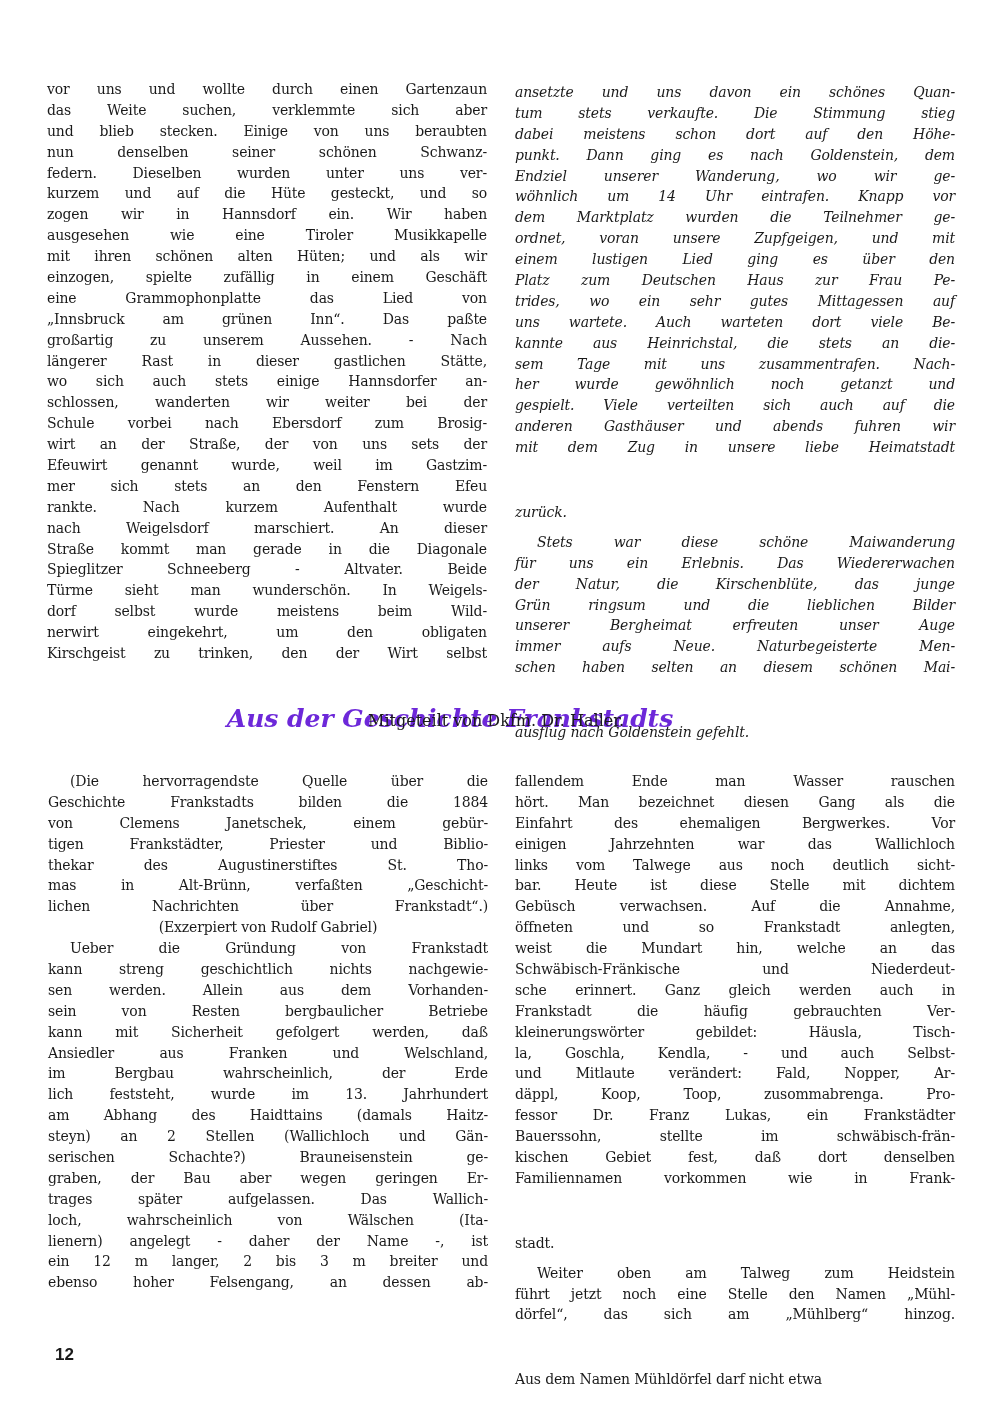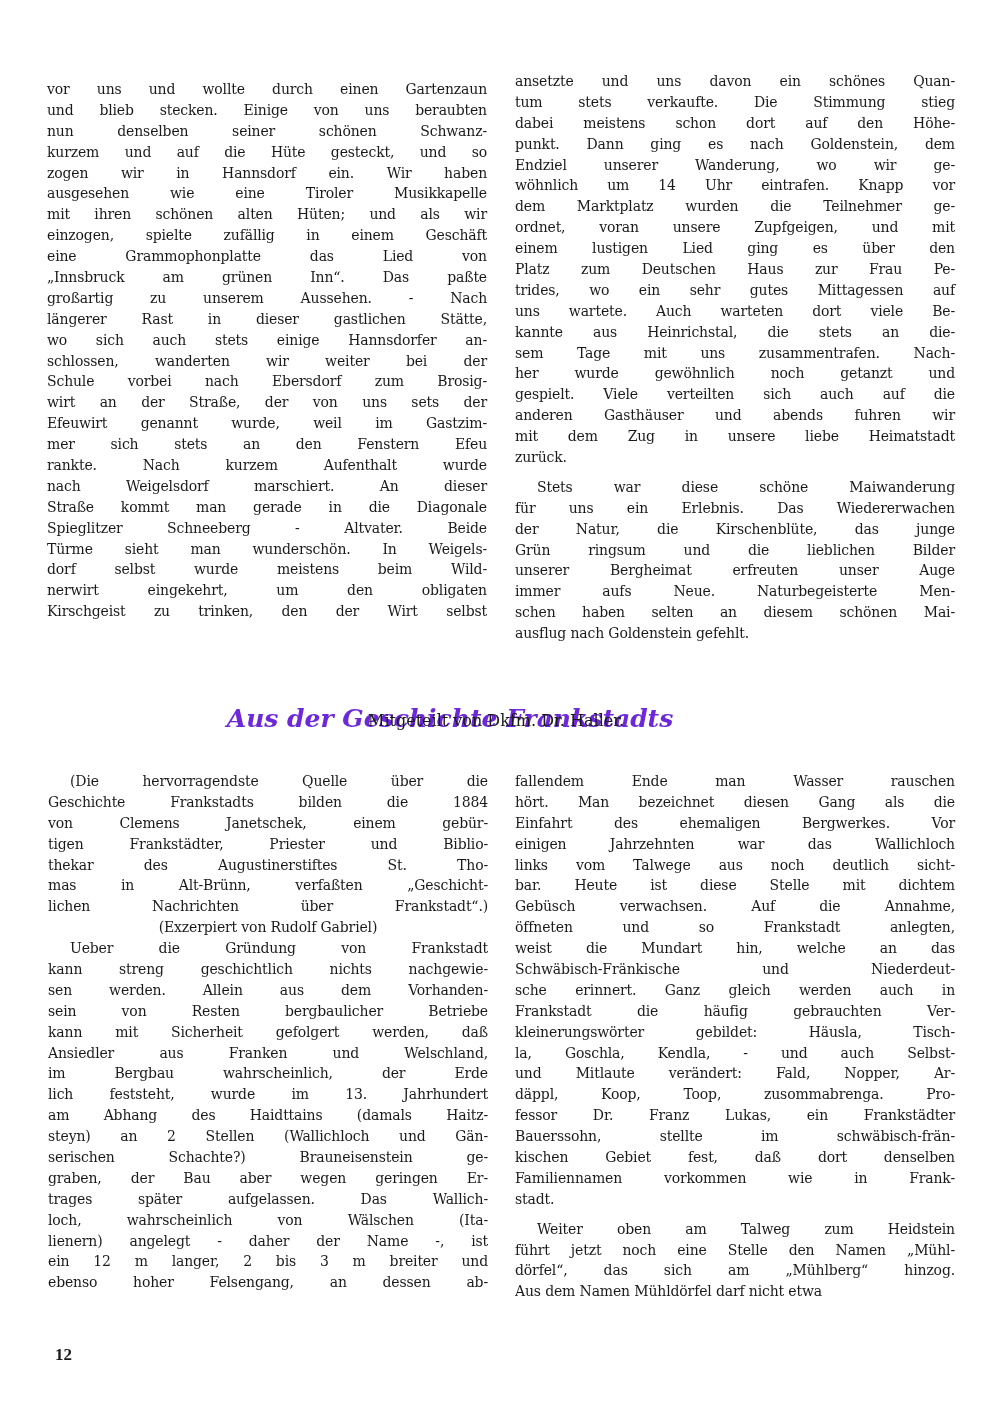--- a/index.html
+++ b/index.html
@@ -8,62 +8,64 @@
       font-family: "DejaVu Serif", "Liberation Serif", serif;
       color: #1a1a1a;
     }
     .col {
       position: absolute;
       width: 440px;
       font-size: 14px;
       line-height: 20.9px;
     }
     .col-left-top { left: 47px; top: 79px; }
-    .col-right-top { left: 515px; top: 71px; }
+    .col-right-top { left: 515px; top: 82px; font-style: italic; }
     .col-left-bottom { left: 48px; top: 771px; }
     .col-right-bottom { left: 515px; top: 771px; }
     .line {
       display: block;
       white-space: nowrap;
       text-align: justify;
       text-align-last: justify;
       height: 20.9px;
       overflow: visible;
     }
-    .line.last { text-align-last: left; }
+    .line.last { text-align-last: left; margin-top: 44px; }
     .line.indent { padding-left: 22px; }
     .line.center { text-align: left; text-align-last: center; }
     .para-gap { height: 9px; }
     .title {
       position: absolute; left: 0; width: 900px; top: 704px;
       text-align: center;
       font-family: "DejaVu Serif", "Liberation Serif", serif;
       font-weight: bold; font-size: 25px; line-height: 30px;
       color: #6d28d9;
       font-style: italic;
     }
     .byline {
       position: absolute; left: 368px; top: 710px;
       font-size: 16px; line-height: 22px;
       white-space: nowrap;
     }
     .page-number {
       position: absolute; left: 55px; top: 1345px;
       font-weight: bold; font-size: 17px;
-      font-family: Liberation Serif, serif;
+      font-family: Liberation Sans, sans-serif;
     }
     .col .line { letter-spacing: -0.15px; }
   </style>
 </head>
 <body>
 
 <div class="col col-left-top" id="s1-left">
     <span class="line">vor uns und wollte durch einen Gartenzaun</span>
+    <span class="line">das Weite suchen, verklemmte sich aber</span>
     <span class="line">und blieb stecken. Einige von uns beraubten</span>
     <span class="line">nun denselben seiner schönen Schwanz-</span>
+    <span class="line">federn. Dieselben wurden unter uns ver-</span>
     <span class="line">kurzem und auf die Hüte gesteckt, und so</span>
     <span class="line">zogen wir in Hannsdorf ein. Wir haben</span>
     <span class="line">ausgesehen wie eine Tiroler Musikkapelle</span>
     <span class="line">mit ihren schönen alten Hüten; und als wir</span>
     <span class="line">einzogen, spielte zufällig in einem Geschäft</span>
     <span class="line">eine Grammophonplatte das Lied von</span>
     <span class="line">„Innsbruck am grünen Inn“. Das paßte</span>
     <span class="line">großartig zu unserem Aussehen. - Nach</span>
     <span class="line">längerer Rast in dieser gastlichen Stätte,</span>
     <span class="line">wo sich auch stets einige Hannsdorfer an-</span>

